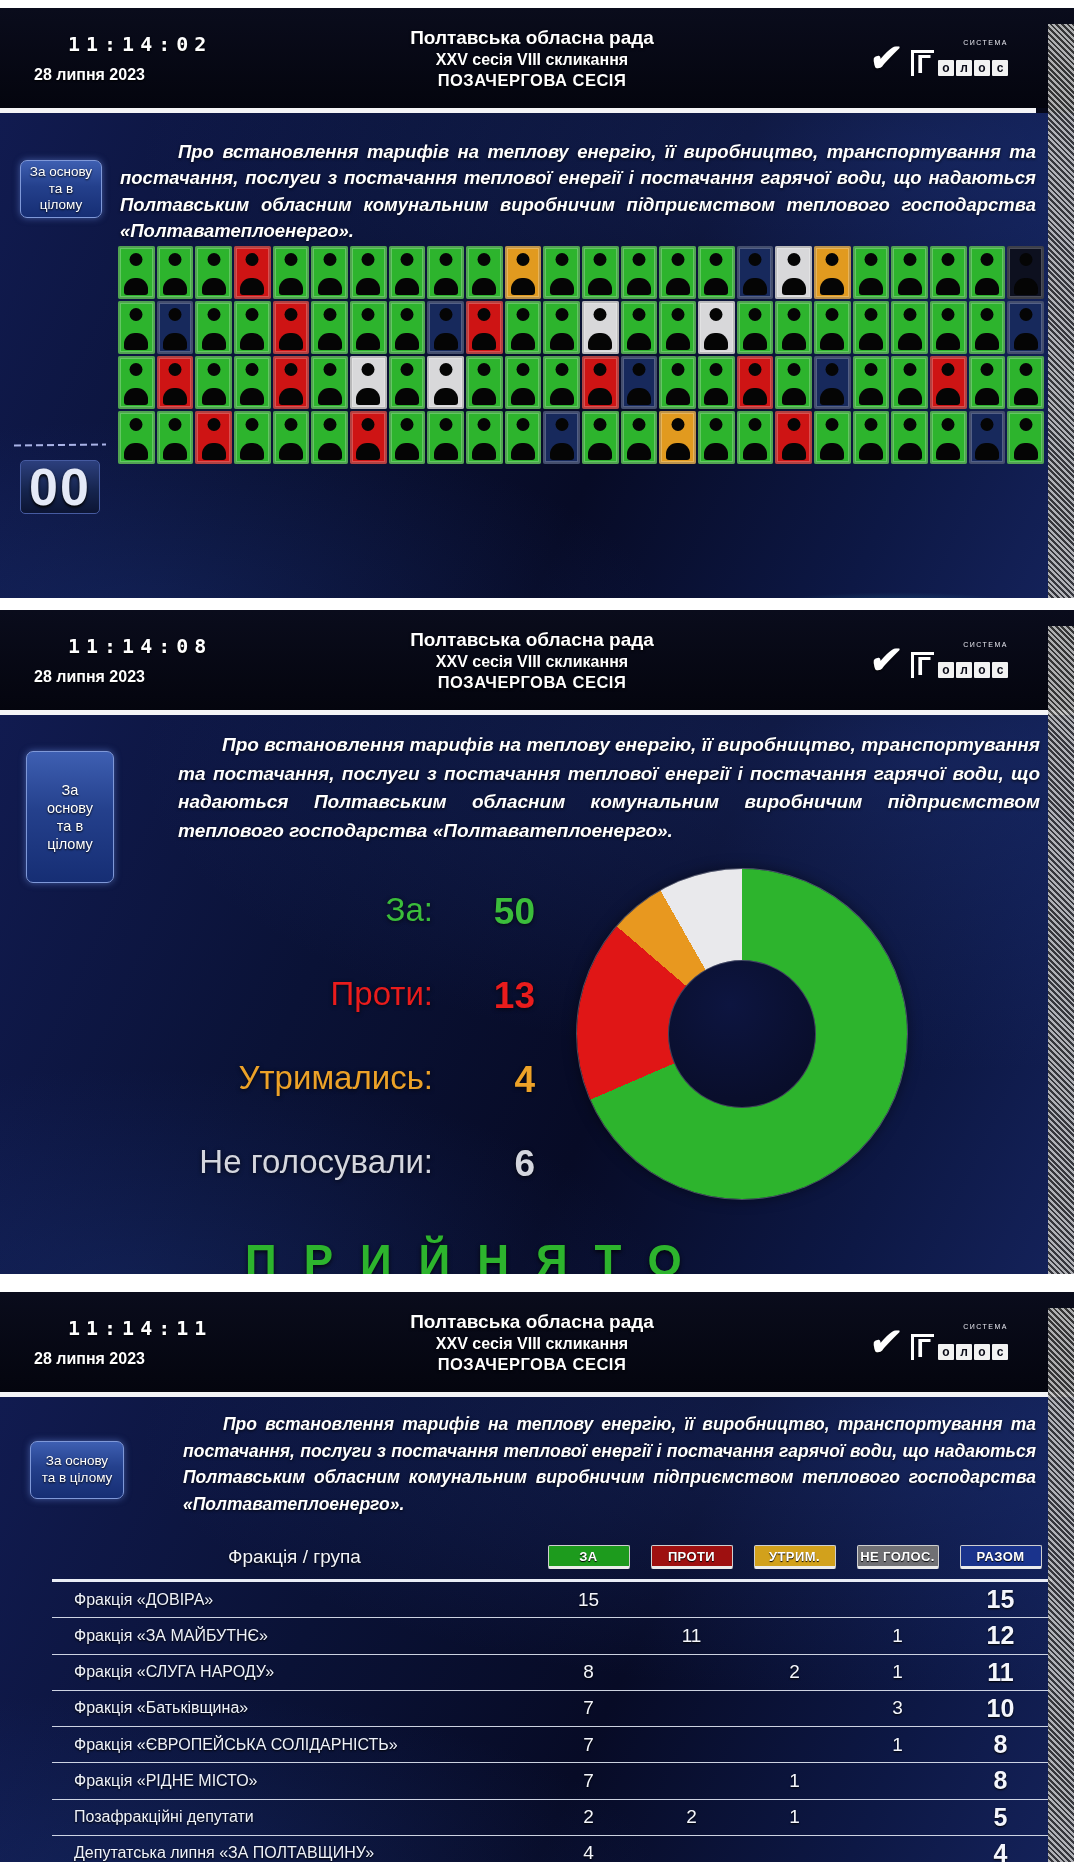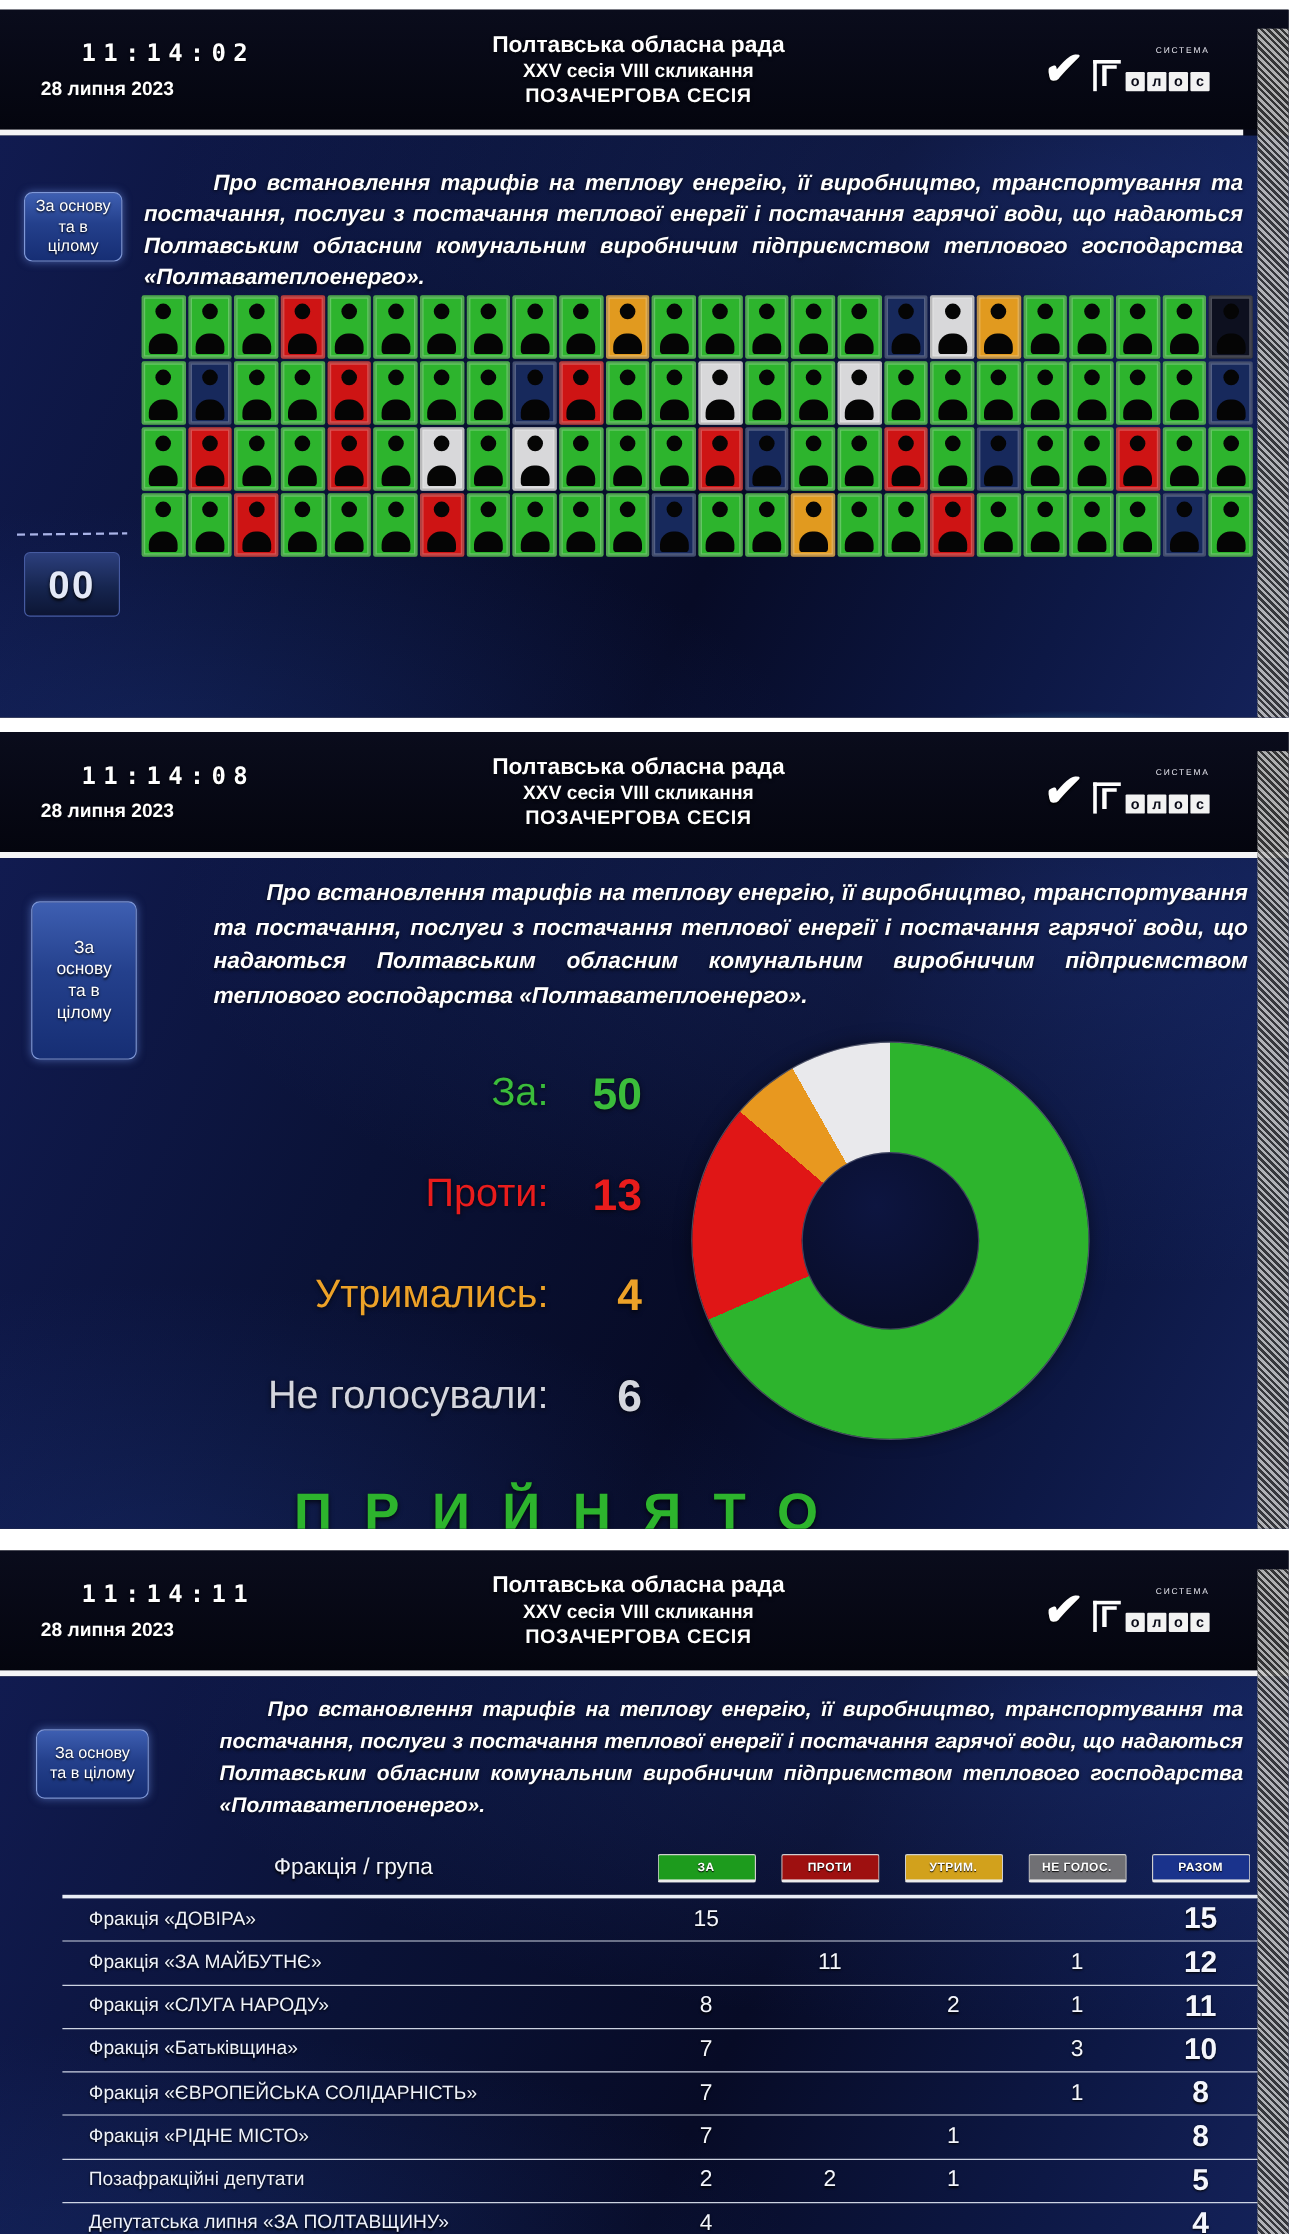--- a/index.html
+++ b/index.html
@@ -69,44 +69,44 @@
   .tile::before { content:""; position:absolute; left:50%; top:7px; width:13px; height:13px;
                   border-radius:50%; background:#050505; transform:translateX(-50%); }
   .tile::after  { content:""; position:absolute; left:50%; bottom:4px; width:24px; height:17px;
                   background:#050505; border-radius:11px 11px 3px 3px; transform:translateX(-50%); }
 
   .squiggle { position:absolute; left:14px; top:331px; width:92px; height:2px; transform:rotate(-.6deg);
               background:repeating-linear-gradient(90deg,#aab4e8 0 7px, transparent 7px 11px); }
   .counter { position:absolute; left:20px; top:347px; width:80px; height:54px;
              background:linear-gradient(180deg,#2c3f7d 0%, #16254f 55%, #0c1534 100%);
              border:1px solid #465ba1; border-radius:5px; display:flex; align-items:center; justify-content:center;
-             color:#e4e9f7; font-size:32px; font-weight:bold; letter-spacing:2px; text-shadow:0 2px 3px #000; }
+             color:#e4e9f7; font-size:52px; font-weight:bold; letter-spacing:2px; text-shadow:0 2px 3px #000; }
 
   
   .results { position:absolute; left:0; top:0; width:535px; height:100%; }
   .res-row { position:absolute; width:535px; height:50px; }
-  .res-label { position:absolute; right:78px; font-size:33px; white-space:nowrap; text-shadow:0 1px 4px rgba(0,0,0,.7); }
+  .res-label { position:absolute; right:102px; font-size:33px; white-space:nowrap; text-shadow:0 1px 4px rgba(0,0,0,.7); }
   .res-value { position:absolute; right:0; width:82px; text-align:right; font-size:37px; font-weight:bold; text-shadow:0 1px 4px rgba(0,0,0,.7); }
 
   .donut { position:absolute; left:577px; top:154px; width:330px; height:330px; border-radius:50%;
            box-shadow:0 0 0 1px rgba(255,255,255,.28), 0 0 14px rgba(0,0,0,.5); }
   .hole  { position:absolute; inset:91px; border-radius:50%;
            background:radial-gradient(circle at 42% 30%, #0d1540 0%, #090e2c 70%, #070b24 100%);
            box-shadow:inset 0 0 0 1px rgba(255,255,255,.22); }
 
   .verdict { position:absolute; left:245px; top:521px; font-size:44px; font-weight:bold; letter-spacing:27px;
              color:#2db42d; white-space:nowrap; text-shadow:0 2px 4px rgba(0,0,0,.75); }
 
   
   .vtable { position:absolute; left:52px; top:138px; width:1000px; z-index:2; }
   .vt-head, .vt-row { display:grid; grid-template-columns:485px repeat(5,103px); align-items:center; }
   .vt-head { height:47px; border-bottom:3px solid #e9edf6; }
   .vt-hlabel { text-align:center; color:#f2f4fb; font-size:19px; text-shadow:0 1px 2px #000; }
   .chip { width:82px; height:24px; margin:0 auto; border-radius:2px; display:flex; align-items:center; justify-content:center;
-          color:#fff; font-size:10px; font-weight:bold; letter-spacing:.4px;
+          color:#fff; font-size:13px; font-weight:bold; letter-spacing:.4px;
           border:1px solid #cfcfcf; border-bottom:3px solid #ececec; text-shadow:0 1px 1px #000; }
   .vt-row { height:36.25px; border-bottom:1.5px solid rgba(226,232,244,.9); }
   .vt-name { padding-left:22px; color:#eef2fb; font-size:16px; text-shadow:0 1px 2px #000; white-space:nowrap; }
   .vt-cell { text-align:center; color:#f4f6fd; font-size:19px; text-shadow:0 1px 2px #000; }
   .vt-cell.razom { font-size:25px; font-weight:bold; }
 
   .glow-bar { position:absolute; left:173px; bottom:0; width:415px; height:13px;
               background:linear-gradient(90deg, rgba(20,90,140,.2) 0%, #2bbcd4 30%, #36d2e6 55%, #1a6fae 85%, rgba(20,90,140,.15) 100%);
               filter:blur(1px); }
   .p1-glow { position:absolute; right:26px; bottom:0; width:380px; height:26px;

